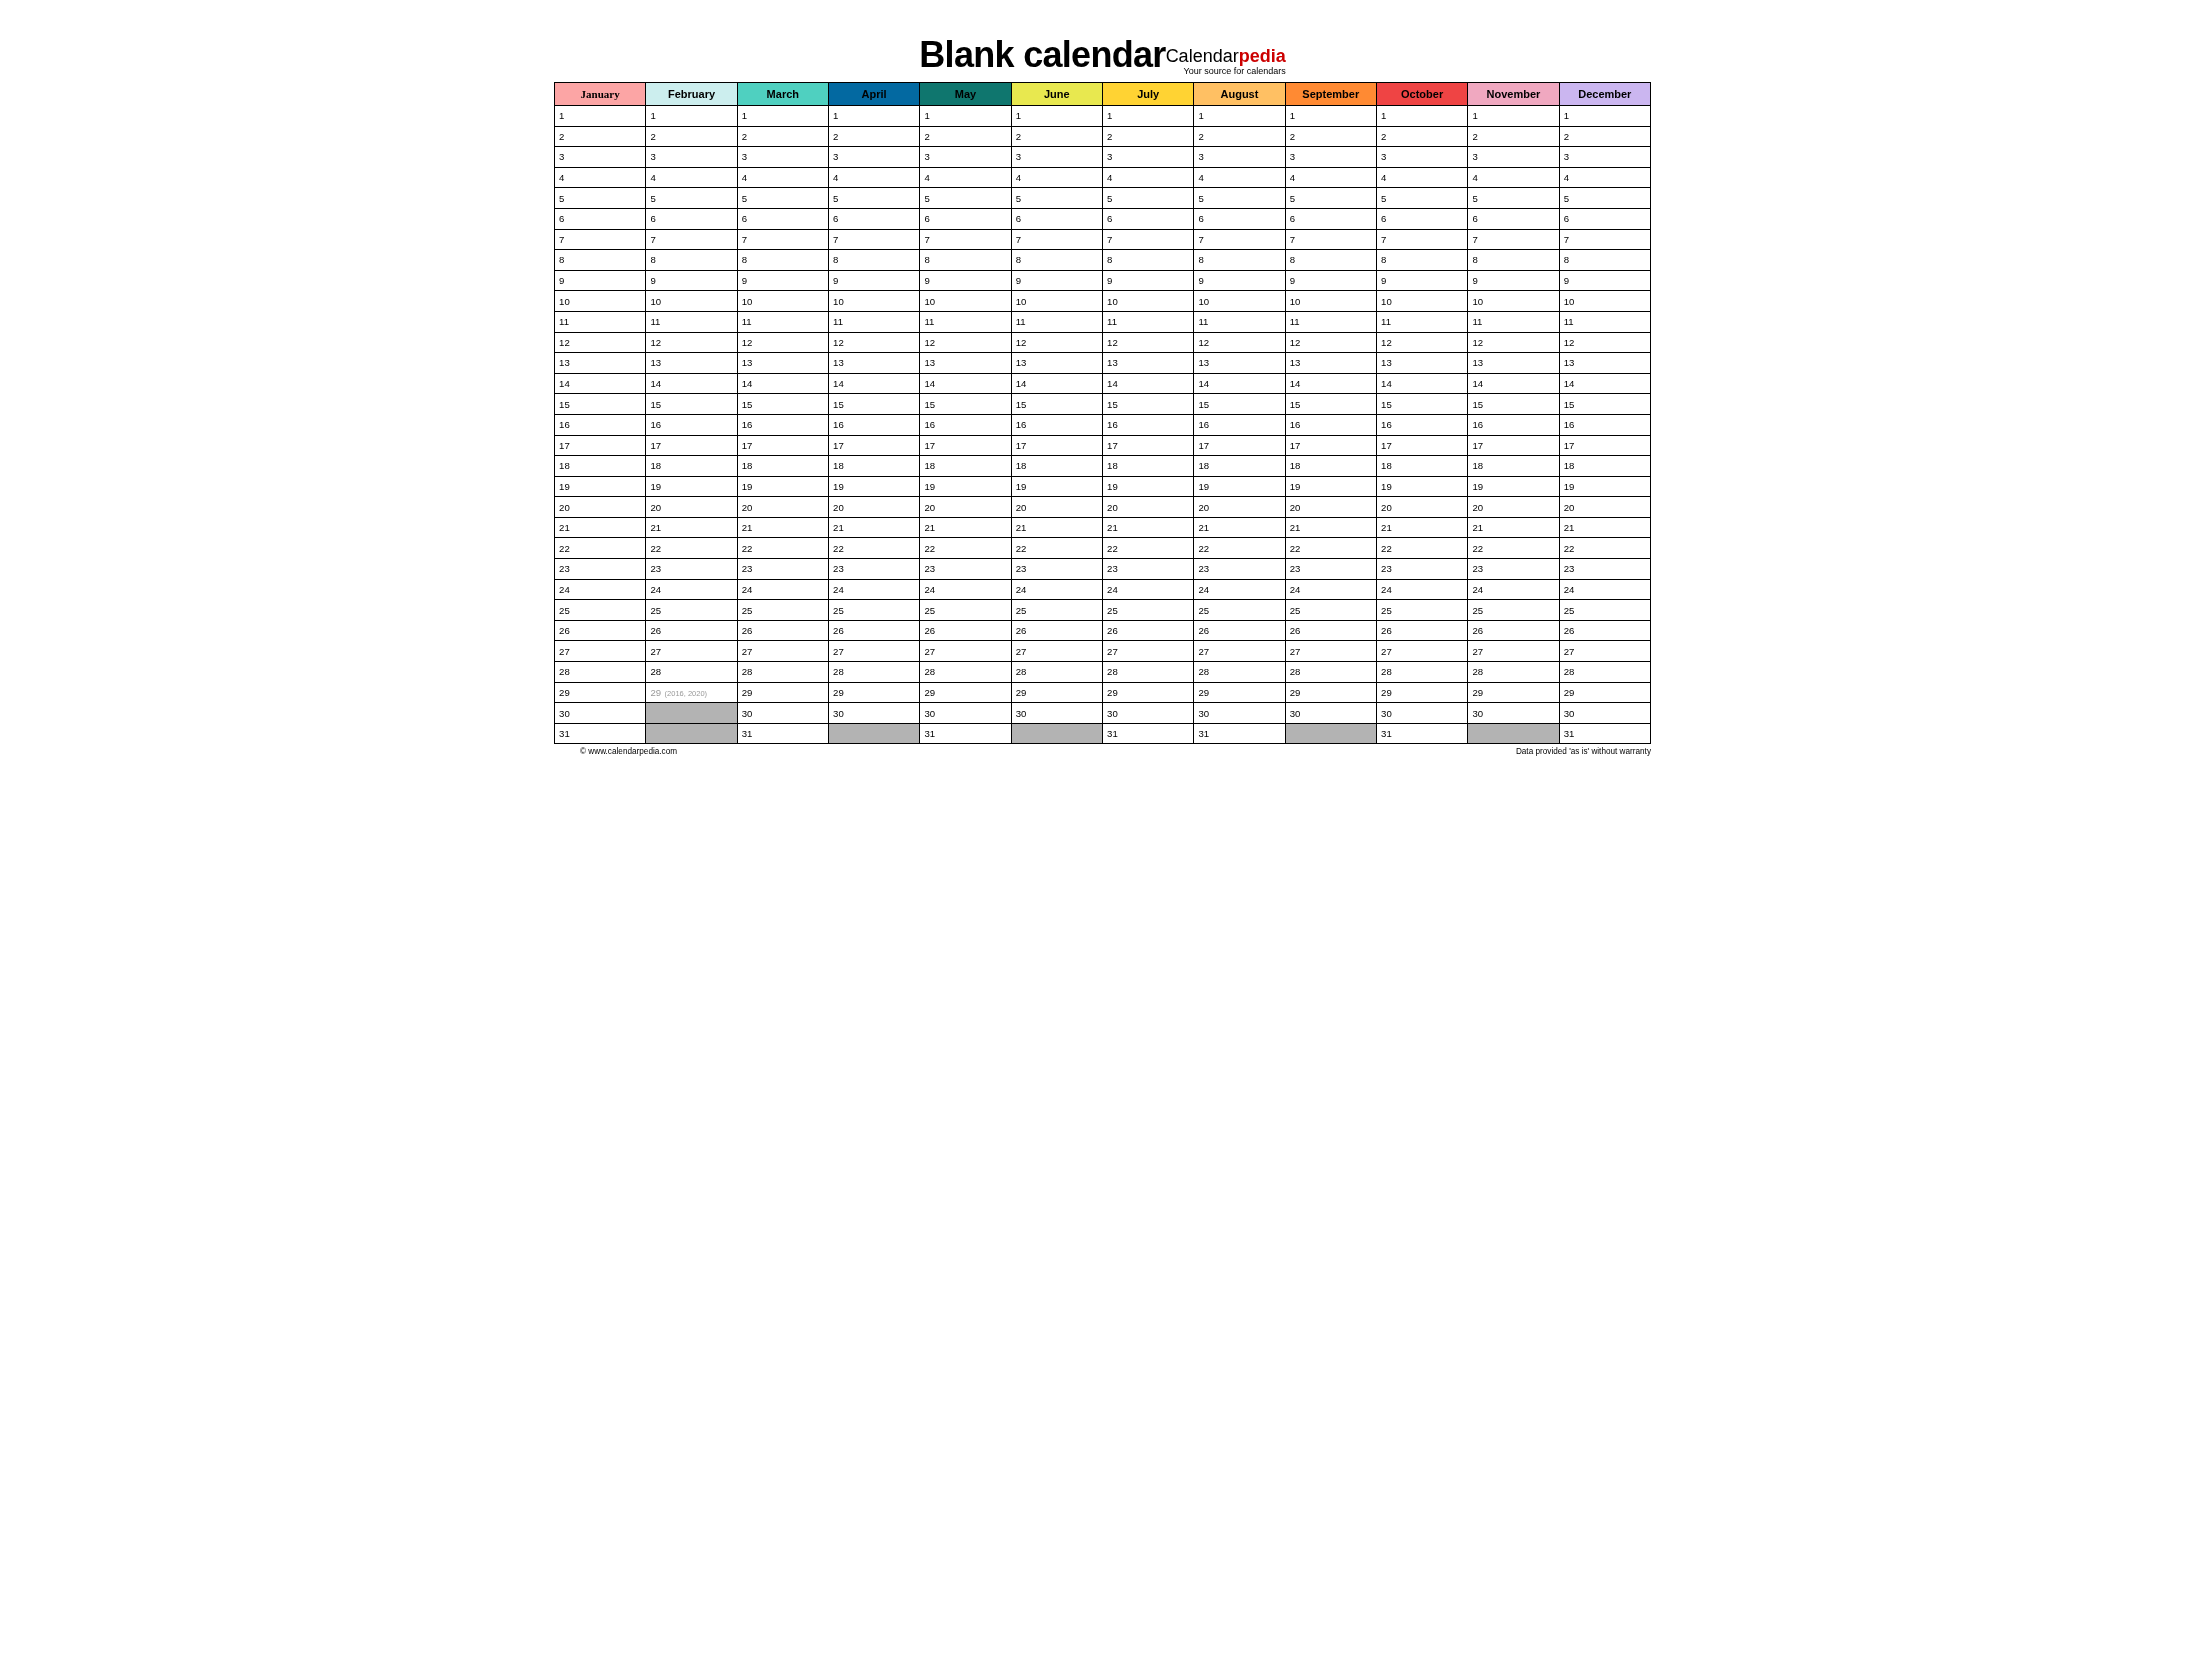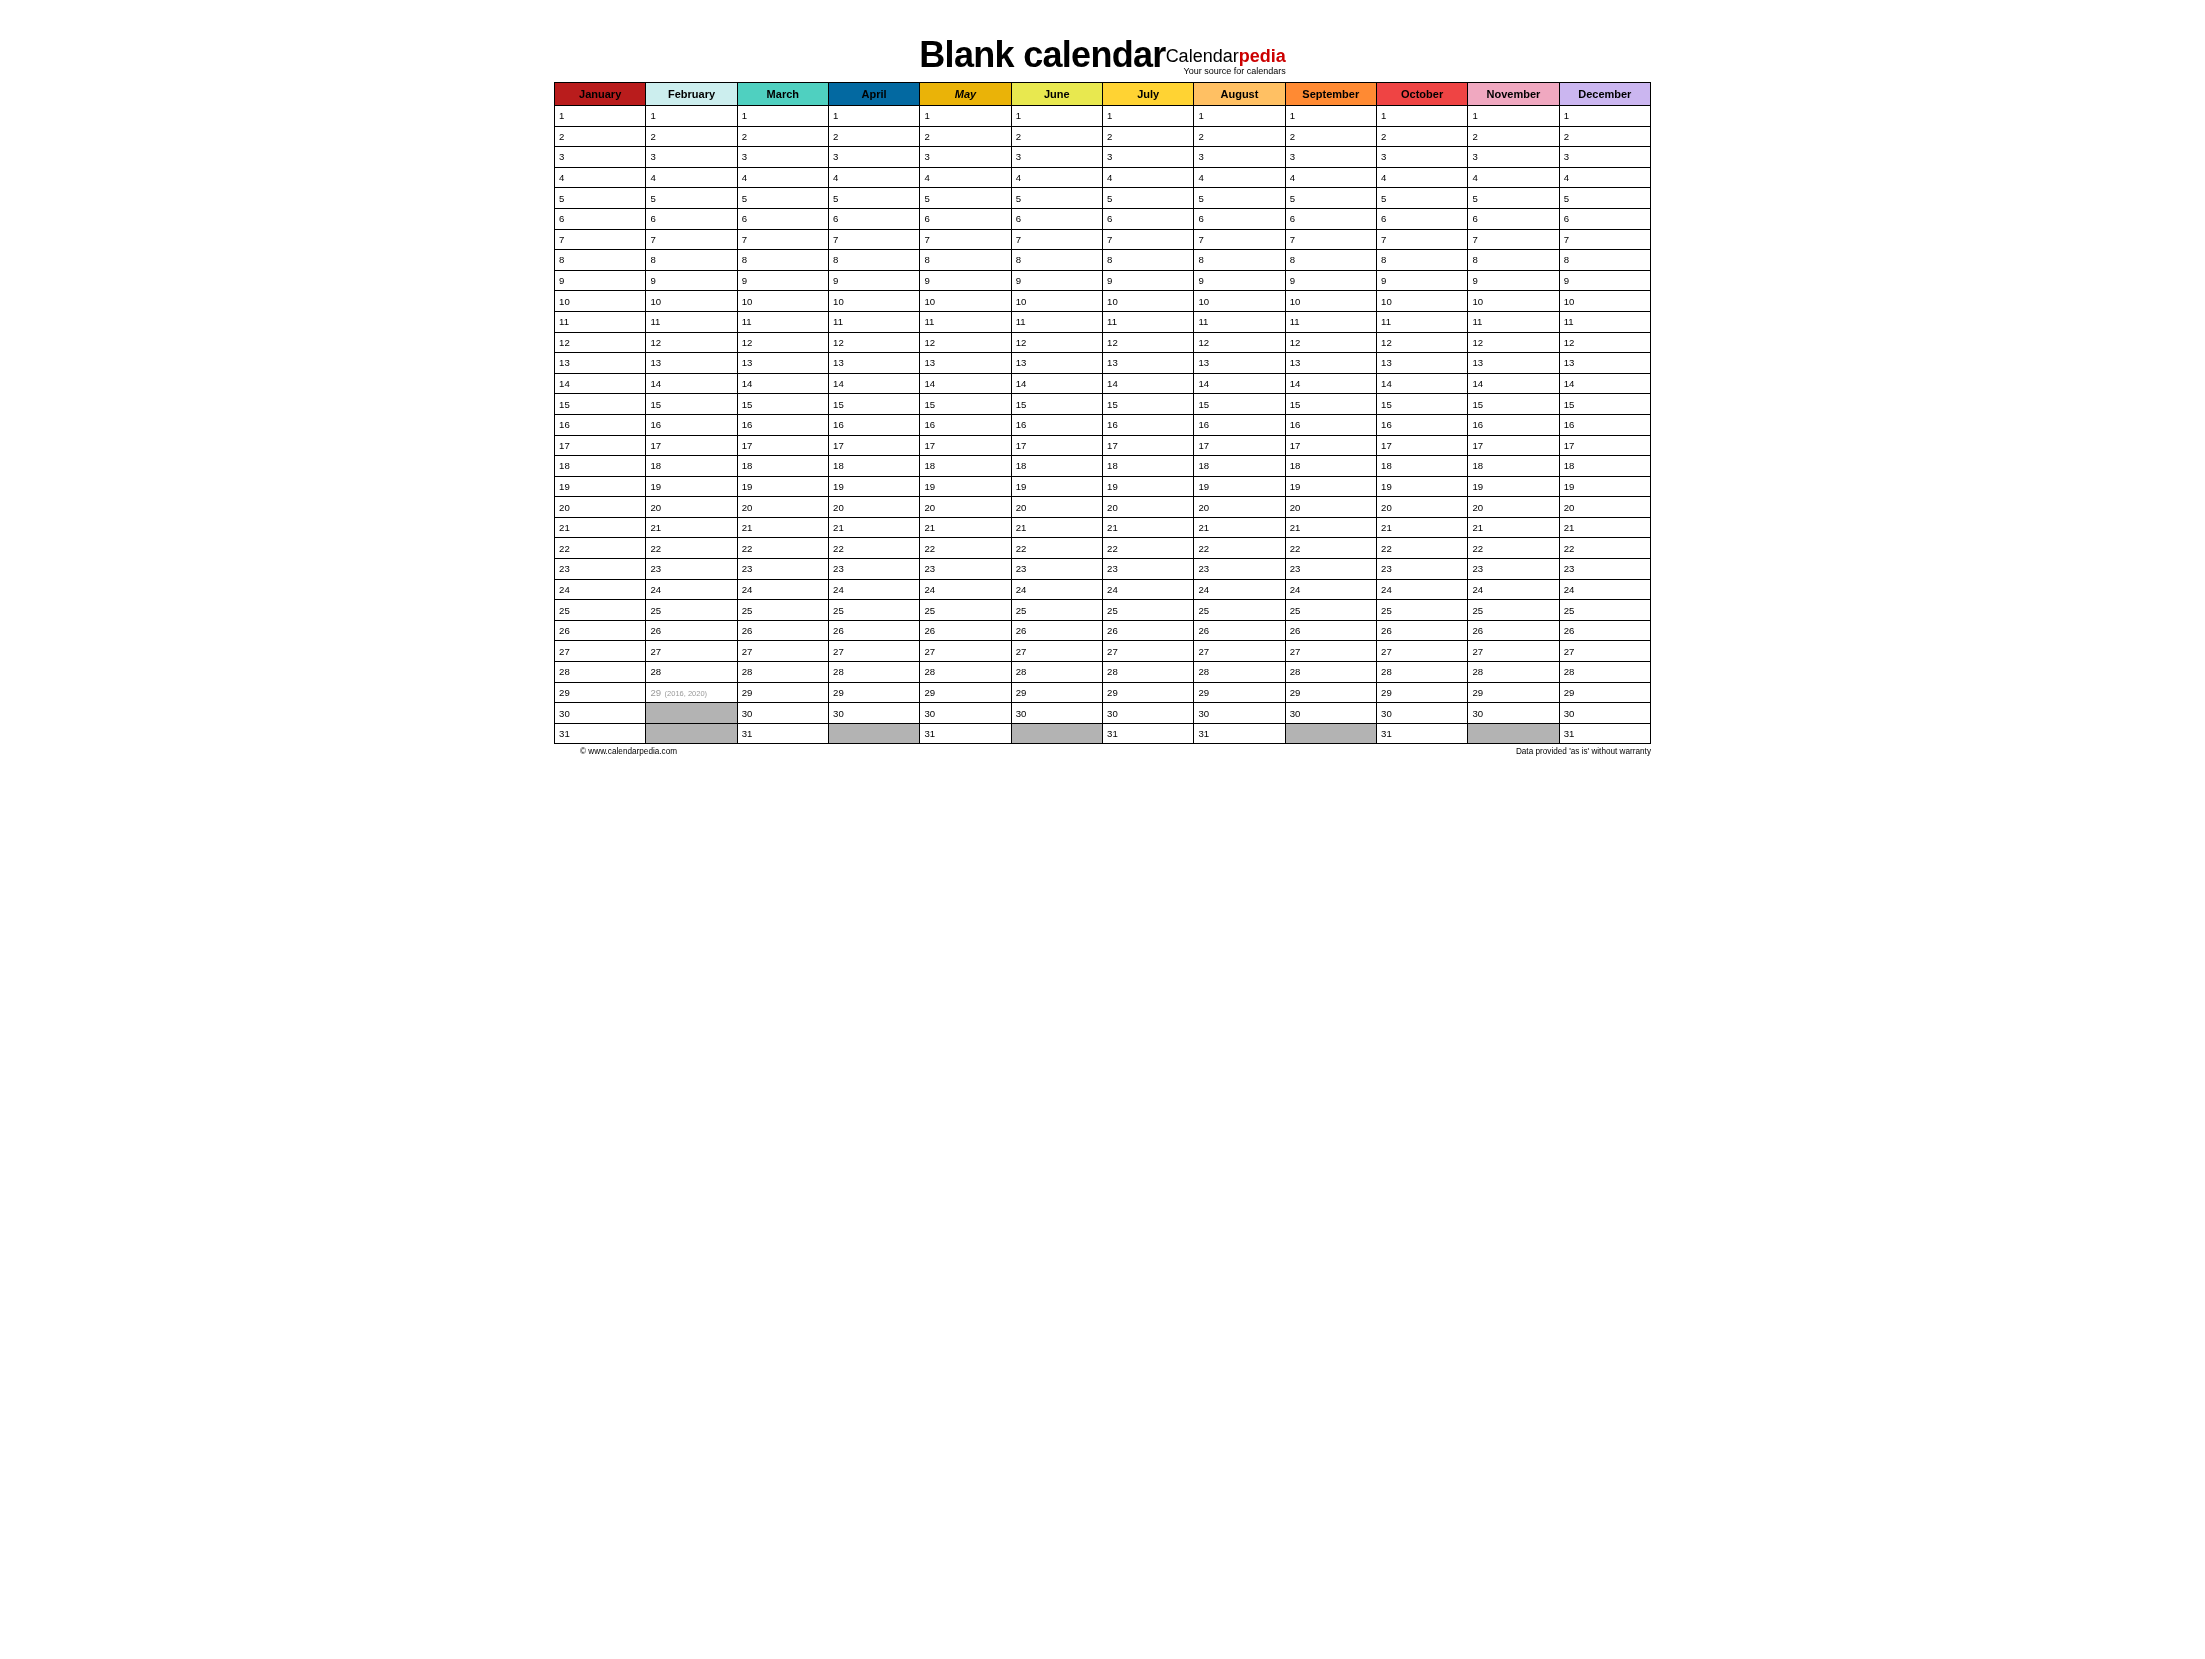--- a/index.html
+++ b/index.html
@@ -89,25 +89,25 @@
       <div class="brand-line1">
         <span>Calendar</span><span class="accent">pedia</span>
       </div>
       <div class="brand-line2">Your source for calendars</div>
     </div>
   </div>
 
   <table class="cal">
     <thead>
       <tr id="month-header-row">
-          <th style="background: #b91c1c;">January</th>
+          <th style="background: #fca5a5; font-family: Liberation Serif, serif;">January</th>
           <th style="background: rgb(204, 238, 238);">February</th>
           <th style="background: rgb(79, 208, 192);">March</th>
           <th style="background: #0369a1;">April</th>
-          <th style="background: #eab308; font-style: italic;">May</th>
+          <th style="background: #0f766e;">May</th>
           <th style="background: rgb(232, 232, 79);">June</th>
           <th style="background: rgb(255, 211, 51);">July</th>
           <th style="background: rgb(255, 192, 99);">August</th>
           <th style="background: rgb(255, 138, 51);">September</th>
           <th style="background: #ef4444;">October</th>
           <th style="background: rgb(240, 168, 192);">November</th>
           <th style="background: rgb(203, 182, 240);">December</th>
         </tr>
     </thead>
     <tbody id="cal-body">

